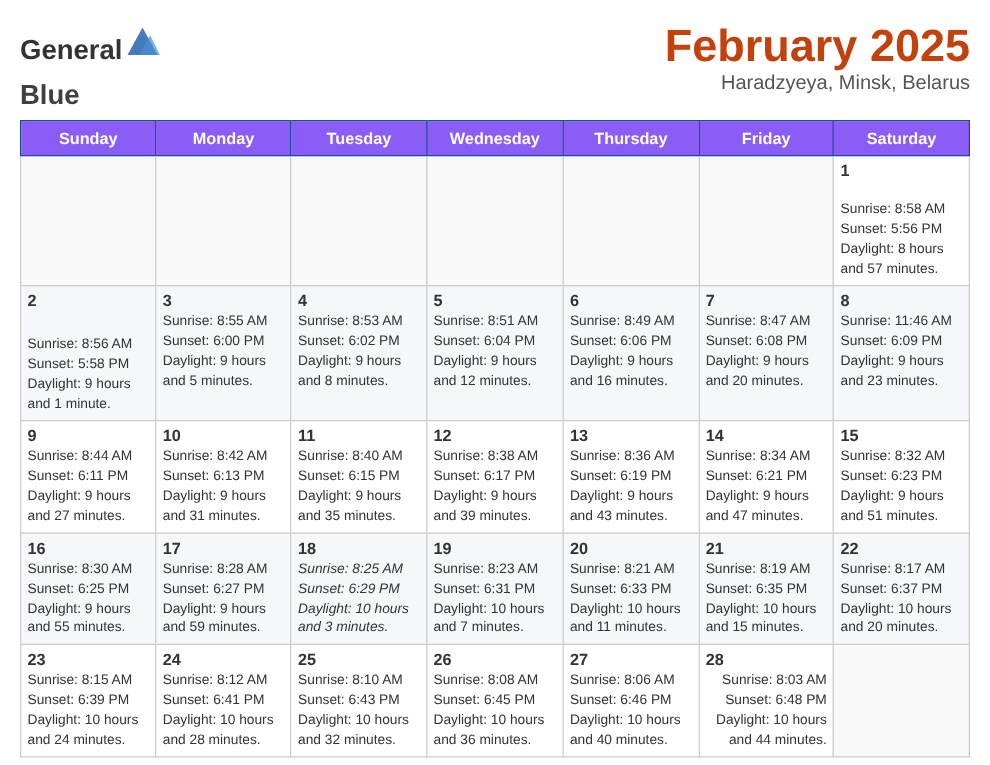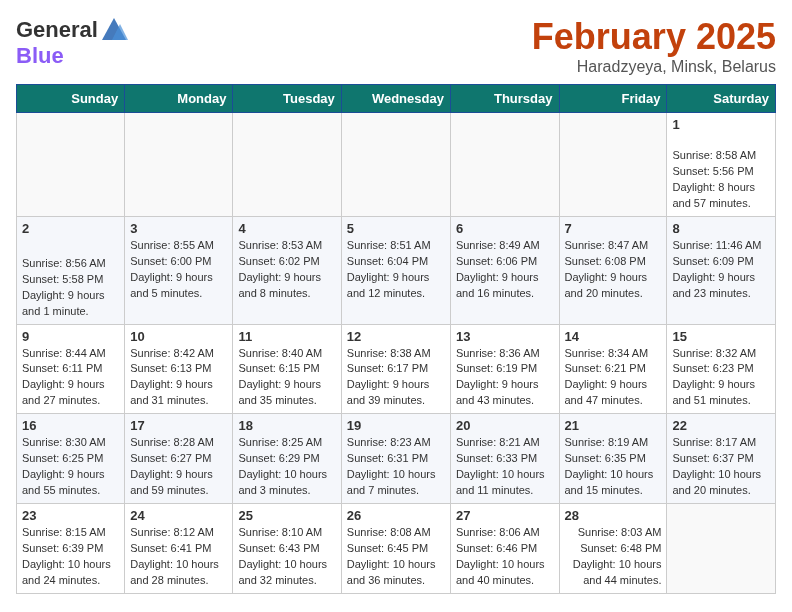--- a/index.html
+++ b/index.html
@@ -17,23 +17,24 @@
       margin-bottom: 8px;
     }
     .logo {
       display: flex;
       align-items: center;
     }
     .logo-text {
       font-size: 22px;
       font-weight: bold;
       line-height: 1.1;
+      margin-top: 12px;
     }
     .logo-general { color: #333; }
-    .logo-blue { color: #8b5cf6; }
+    .logo-blue { color: #404040; }
     .logo-icon {
       width: 28px;
       height: 28px;
       margin-left: 2px;
     }
     .title-block {
       text-align: right;
     }
     .month-title {
       font-size: 36px;
@@ -43,26 +44,26 @@
     .subtitle {
       font-size: 16px;
       color: #555;
     }
     .calendar {
       width: 100%;
       border-collapse: collapse;
       border: 1px solid #ccc;
     }
     .calendar th {
-      background: #0f766e;
+      background: #8b5cf6;
       color: #fff;
       font-size: 13px;
       font-weight: bold;
       padding: 6px 6px;
-      text-align: right;
+      text-align: center;
       border: 1px solid #1a4d96;
     }
     .calendar td {
       vertical-align: top;
       border: 1px solid #ccc;
       padding: 4px 5px;
       width: 110px;
       min-height: 80px;
       font-size: 11px;
       color: #333;
@@ -251,21 +252,21 @@
         </td>
         <td>
           <span class="day-number">17</span>
           <div class="day-info" style="white-space: pre-line;">Sunrise: 8:28 AM
 Sunset: 6:27 PM
 Daylight: 9 hours
 and 59 minutes.</div>
         </td>
         <td>
           <span class="day-number">18</span>
-          <div class="day-info" style="white-space: pre-line;">Sunrise: 8:25 AM
+          <div class="day-info" style="white-space: pre-line; font-style: italic;">Sunrise: 8:25 AM
 Sunset: 6:29 PM
 Daylight: 10 hours
 and 3 minutes.</div>
         </td>
         <td>
           <span class="day-number">19</span>
           <div class="day-info" style="white-space: pre-line;">Sunrise: 8:23 AM
 Sunset: 6:31 PM
 Daylight: 10 hours
 and 7 minutes.</div>

